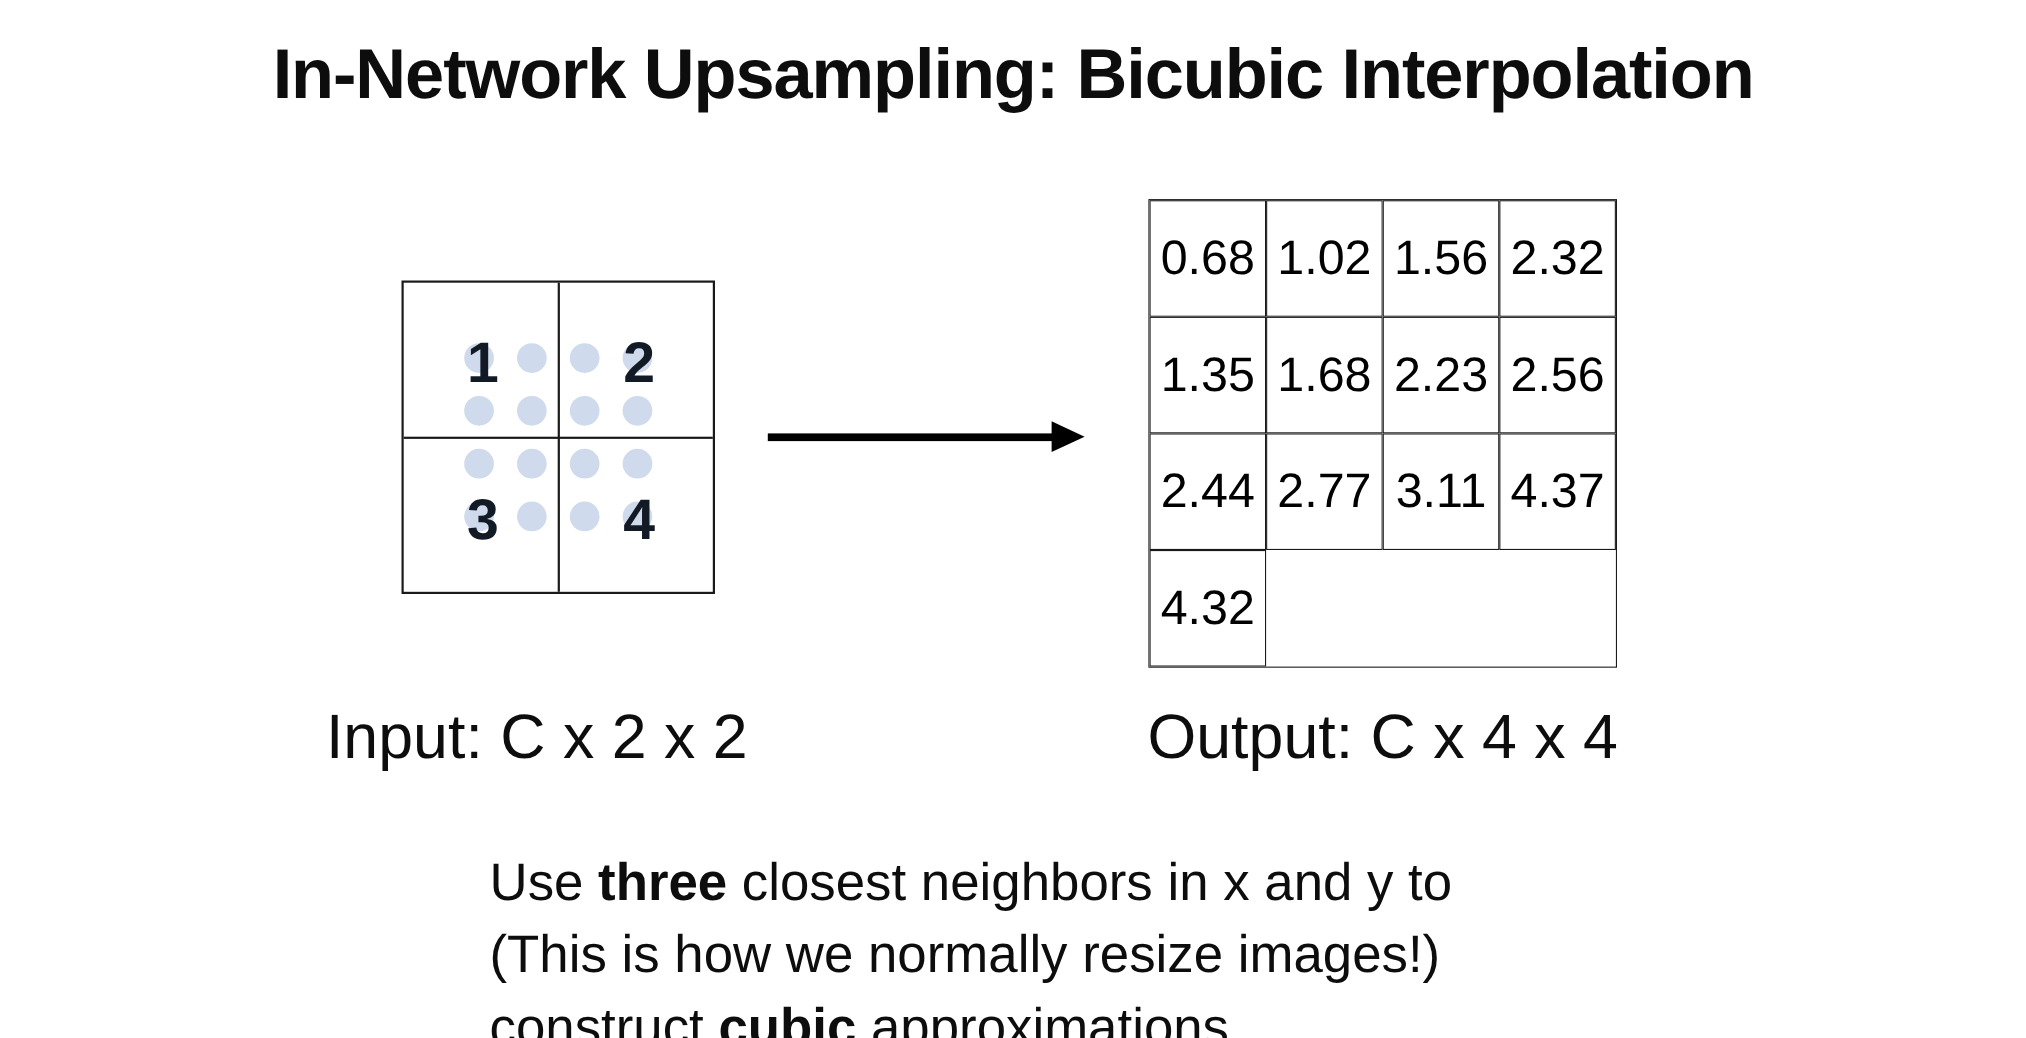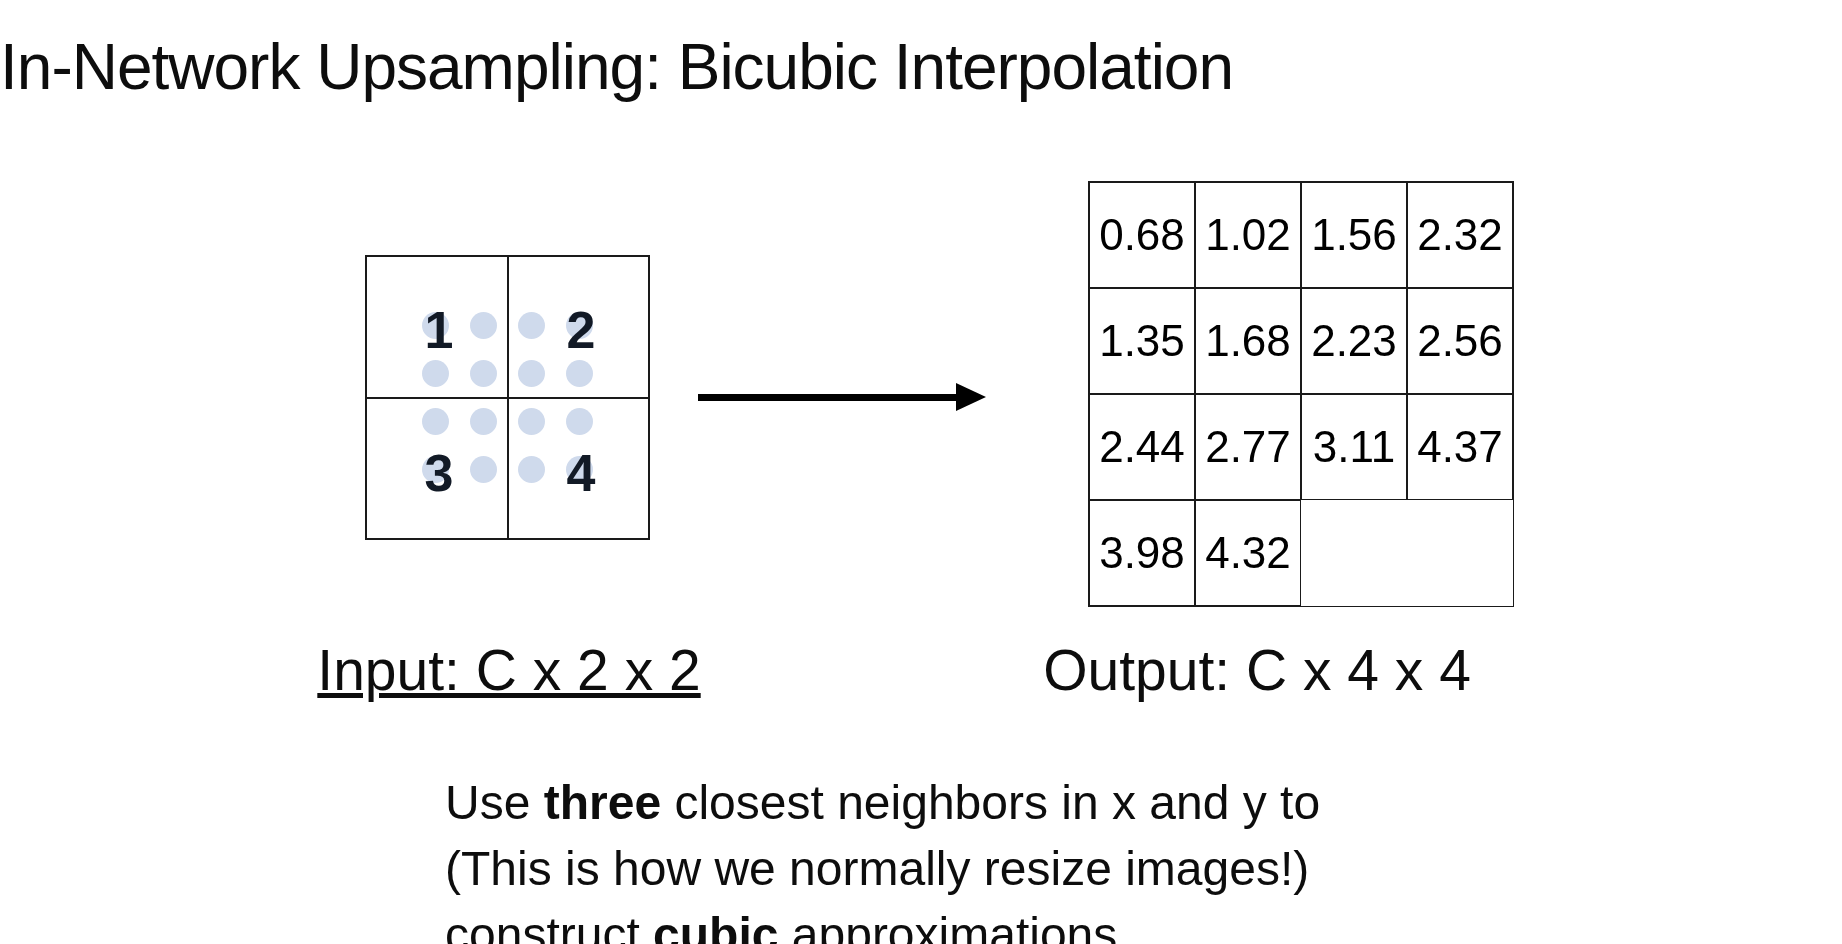--- a/index.html
+++ b/index.html
@@ -11,22 +11,23 @@
     font-family: "Liberation Sans", sans-serif;
     overflow: hidden;
   }
 
   
   .title {
     position: absolute;
     top: 30px;
     left: 0;
     width: 1842px;
+    text-align: center;
     font-size: 64px;
-    font-weight: 400;
+    font-weight: 700;
     color: var(--ink, #0d0d0d);
     letter-spacing: -1px;
     white-space: nowrap;
   }
 
   
   .input-grid {
     position: absolute;
     left: 365px;
     top: 255px;
@@ -111,21 +112,20 @@
 
   
   .output-grid {
     position: absolute;
     left: 1044px;
     top: 181px;
     display: grid;
     grid-template-columns: repeat(4, 106px);
     grid-template-rows: repeat(4, 106px);
     border: 1px solid var(--line, #1a1a1a);
-    margin-left: 44px;
   }
   .ocell {
     border: 1px solid var(--line, #1a1a1a);
     display: flex;
     align-items: center;
     justify-content: center;
     font-size: 44px;
     color: #000000;
     background: #ffffff;
   }
@@ -133,21 +133,21 @@
   
   .io-label {
     position: absolute;
     top: 642px;
     transform: translateX(-50%);
     font-size: 57px;
     color: var(--ink, #0d0d0d);
     white-space: nowrap;
     line-height: 1;
   }
-  .io-label.input-label  { left: 509px; text-decoration: underline; }
+  .io-label.input-label  { left: 488px; }
   .io-label.output-label { left: 1257px; }
 
   
   .caption {
     position: absolute;
     left: 445px;
     top: 746px;
     font-size: 48px;
     line-height: 66px;
     color: var(--ink, #0d0d0d);
@@ -201,21 +201,20 @@
     <div class="ocell">1.56</div>
     <div class="ocell">2.32</div>
     <div class="ocell">1.35</div>
     <div class="ocell">1.68</div>
     <div class="ocell">2.23</div>
     <div class="ocell">2.56</div>
     <div class="ocell">2.44</div>
     <div class="ocell">2.77</div>
     <div class="ocell">3.11</div>
     <div class="ocell">4.37</div>
-    <div class="ocell">3.98</div>
     <div class="ocell">4.32</div>
   </div>
 
   <div class="io-label input-label">Input: C x 2 x 2</div>
   <div class="io-label output-label">Output: C x 4 x 4</div>
 
   <div class="caption">
     <div><span>Use </span><b>three</b><span> closest neighbors in x and y to</span></div>
     <div>(This is how we normally resize images!)</div>
     <div><span>construct </span><b>cubic</b><span> approximations</span></div>

